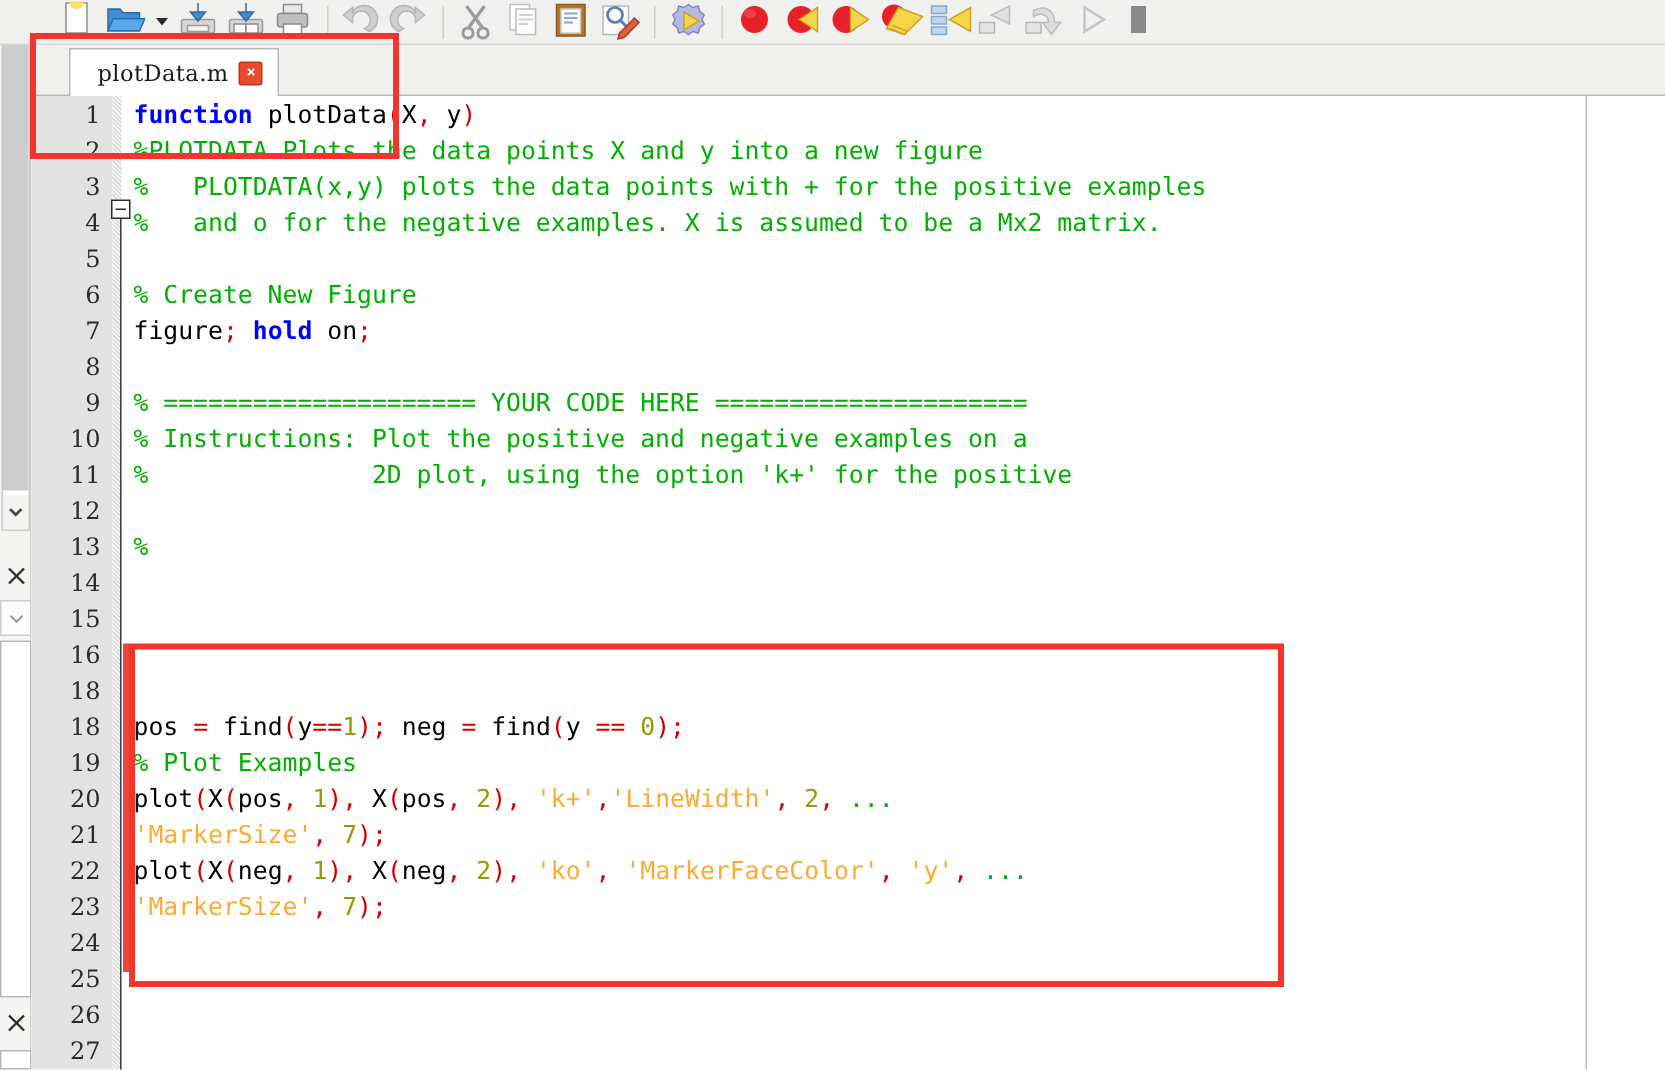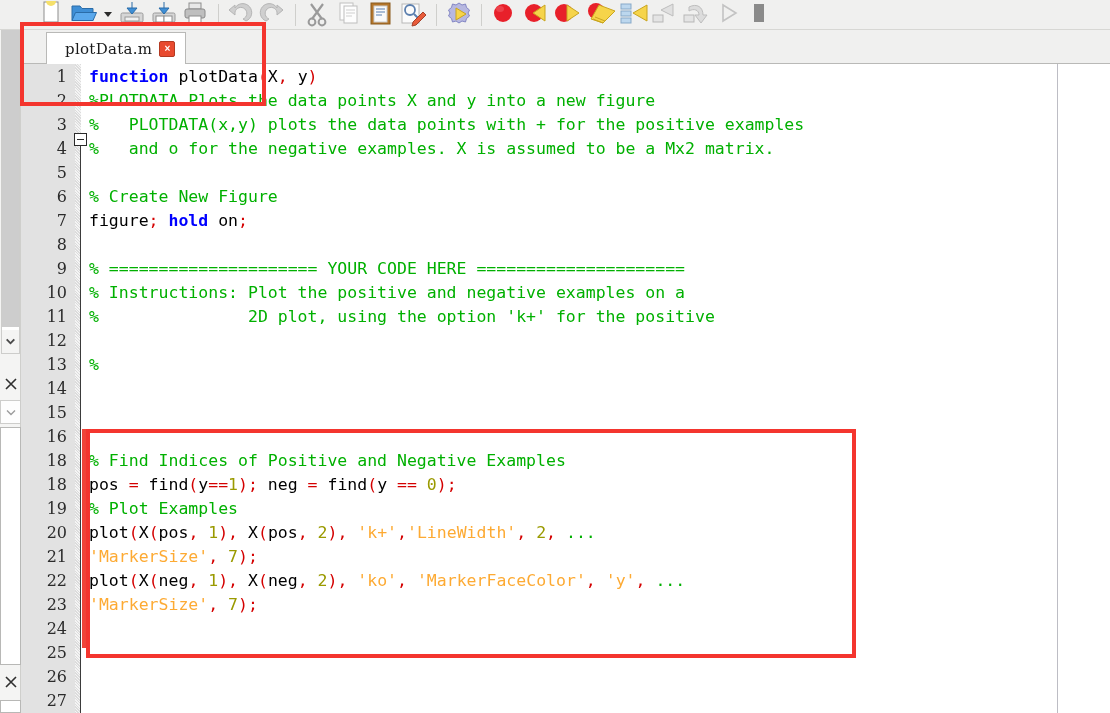--- a/index.html
+++ b/index.html
@@ -426,21 +426,20 @@
       <div class="cl" style="top: 145px;">figure<span class="pn">;</span> <span class="kw">hold</span> on<span class="pn">;</span></div>
       <div class="cl" style="top: 121px;"><span class="cm">% Create New Figure</span></div>
       <div class="cl" style="top: 169px;"></div>
       <div class="cl" style="top: 193px;"><span class="cm">% ===================== YOUR CODE HERE =====================</span></div>
       <div class="cl" style="top: 217px;"><span class="cm">% Instructions: Plot the positive and negative examples on a</span></div>
       <div class="cl" style="top: 241px;"><span class="cm">%               2D plot, using the option 'k+' for the positive</span></div>
       <div class="cl" style="top: 289px;"><span class="cm">%</span></div>
       <div class="cl" style="top: 313px;"></div>
       <div class="cl" style="top: 337px;"></div>
       <div class="cl" style="top: 361px;"></div>
-      <div class="cl" style="top: 385px;"><span class="cm">% Find Indices of Positive and Negative Examples</span></div>
       <div class="cl" style="top: 409px;">pos <span class="pn">=</span> find<span class="pn">(</span>y<span class="pn">==</span><span class="num">1</span><span class="pn">);</span> neg <span class="pn">=</span> find<span class="pn">(</span>y <span class="pn">==</span> <span class="num">0</span><span class="pn">);</span></div>
       <div class="cl" style="top: 433px;"><span class="cm">% Plot Examples</span></div>
       <div class="cl" style="top: 457px;">plot<span class="pn">(</span>X<span class="pn">(</span>pos<span class="pn">,</span> <span class="num">1</span><span class="pn">),</span> X<span class="pn">(</span>pos<span class="pn">,</span> <span class="num">2</span><span class="pn">),</span> <span class="str">'k+'</span><span class="pn">,</span><span class="str">'LineWidth'</span><span class="pn">,</span> <span class="num">2</span><span class="pn">,</span> <span class="cont">...</span></div>
       <div class="cl" style="top: 481px;"><span class="str">'MarkerSize'</span><span class="pn">,</span> <span class="num">7</span><span class="pn">);</span></div>
       <div class="cl" style="top: 505px;">plot<span class="pn">(</span>X<span class="pn">(</span>neg<span class="pn">,</span> <span class="num">1</span><span class="pn">),</span> X<span class="pn">(</span>neg<span class="pn">,</span> <span class="num">2</span><span class="pn">),</span> <span class="str">'ko'</span><span class="pn">,</span> <span class="str">'MarkerFaceColor'</span><span class="pn">,</span> <span class="str">'y'</span><span class="pn">,</span> <span class="cont">...</span></div>
       <div class="cl" style="top: 529px;"><span class="str">'MarkerSize'</span><span class="pn">,</span> <span class="num">7</span><span class="pn">);</span></div>
       <div class="cl" style="top: 553px;"></div>
       <div class="cl" style="top: 577px;"></div>
       <div class="cl" style="top: 601px;"></div>
       <div class="cl" style="top: 625px;"></div>

